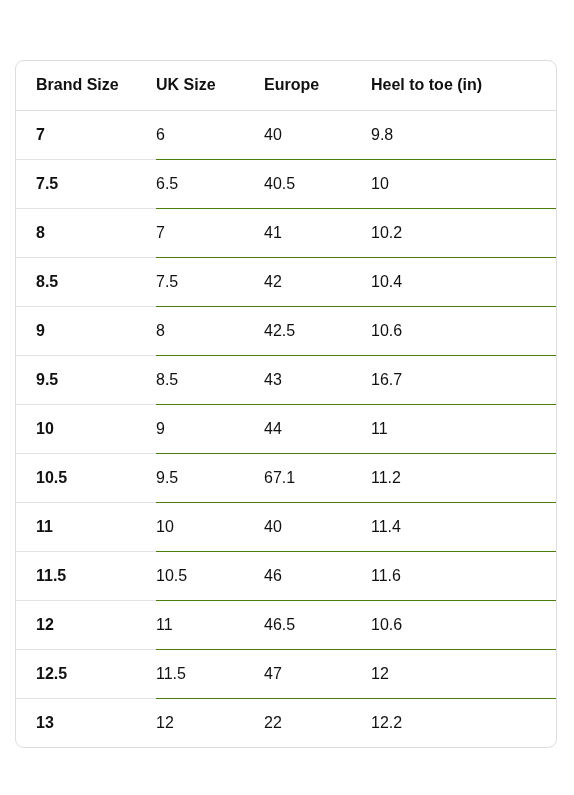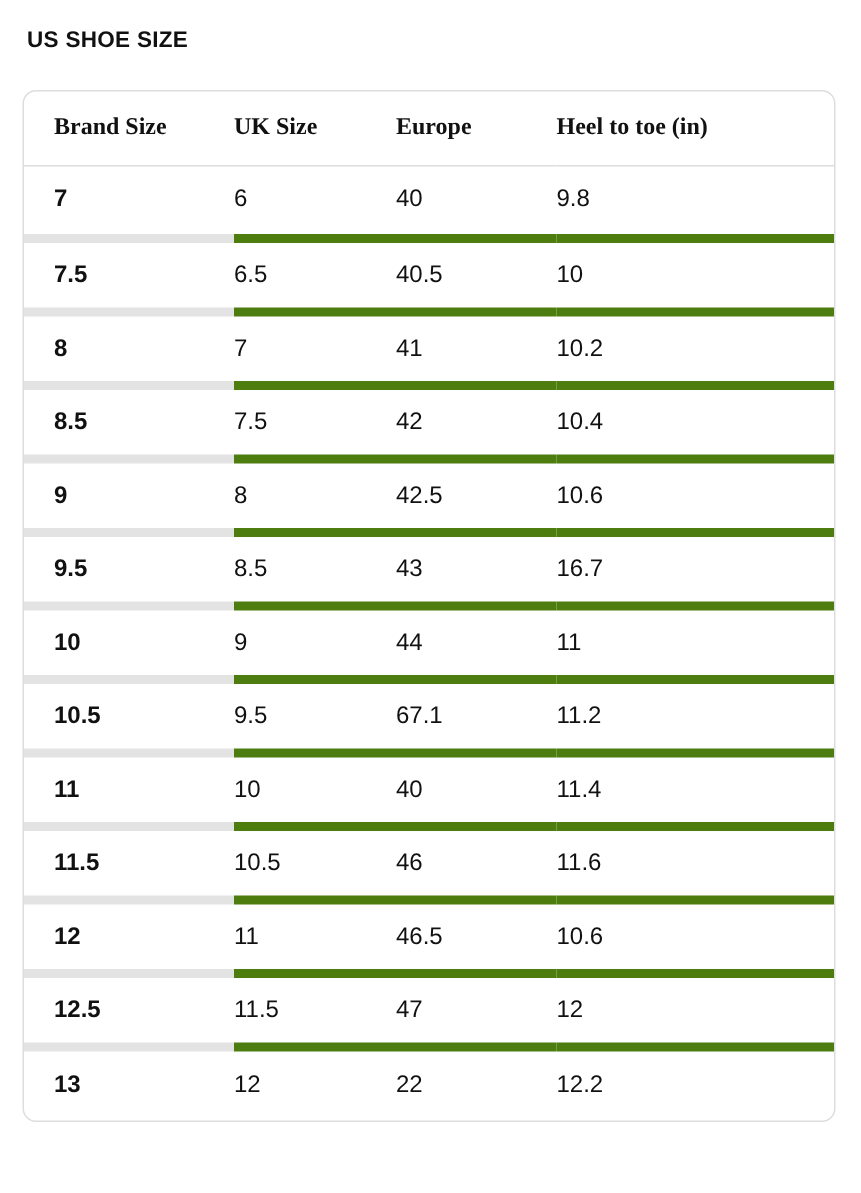--- a/index.html
+++ b/index.html
@@ -60,25 +60,24 @@
     height: 49px;
     padding: 0;
     font-size: 16px;
     color: #111111;
     box-sizing: border-box;
   }
 
   table.size-table thead th {
     font-weight: 700;
     border-bottom: 1px solid #dddddd;
-    font-family: Liberation Serif, serif;
   }
 
   table.size-table tbody tr + tr td {
-    border-top: 6px solid #4d7c0f;
+    border-top: 1px solid #4d7c0f;
   }
 
   
   .col-brand  { width: 140px; padding-left: 20px !important; }
   .col-uk     { width: 108px; padding-left: 0  !important; }
   .col-eu     { width: 107px; padding-left: 0  !important; }
   .col-heel   { width: 185px; padding-left: 0  !important; }
 
   
   table.size-table tbody tr + tr td.col-brand {
@@ -91,21 +90,20 @@
 
   
   .size-table-wrap { position: absolute; }
   table.size-table tbody tr + tr td:first-child { border-top-color: #e3e3e3; }
 </style>
 </head>
 <body>
 
 <div class="page">
 
-  <div class="page-title">US SHOE SIZE</div>
 
   <div class="size-table-wrap">
     <table class="size-table">
       <thead>
         <tr>
           <th class="col-brand">Brand Size</th>
           <th class="col-uk">UK Size</th>
           <th class="col-eu">Europe</th>
           <th class="col-heel">Heel to toe (in)</th>
         </tr>

